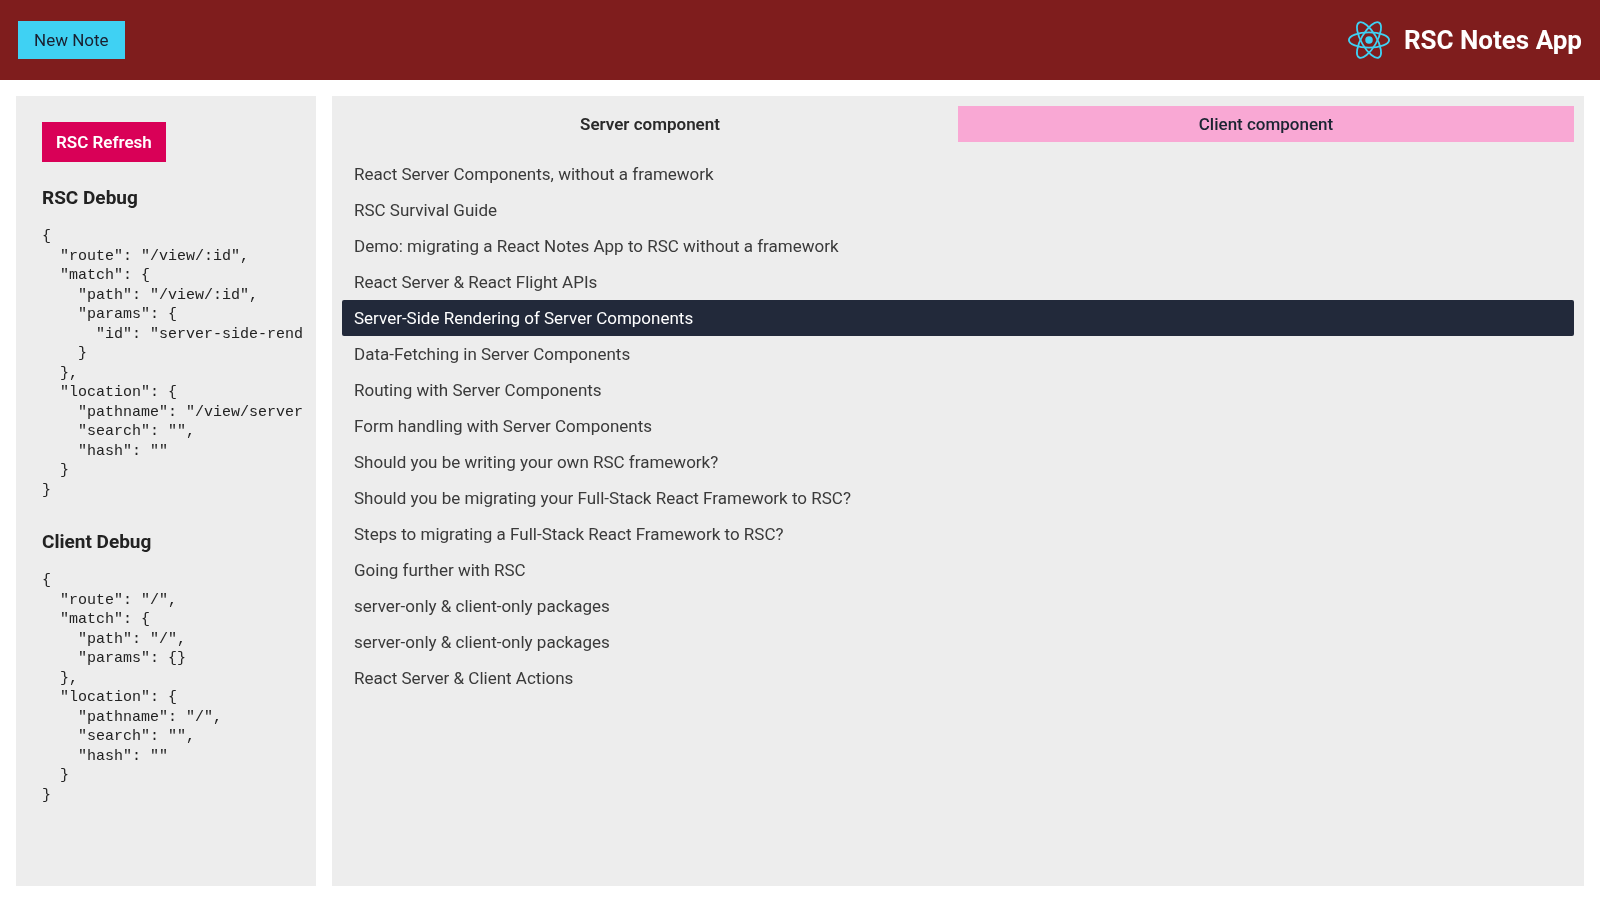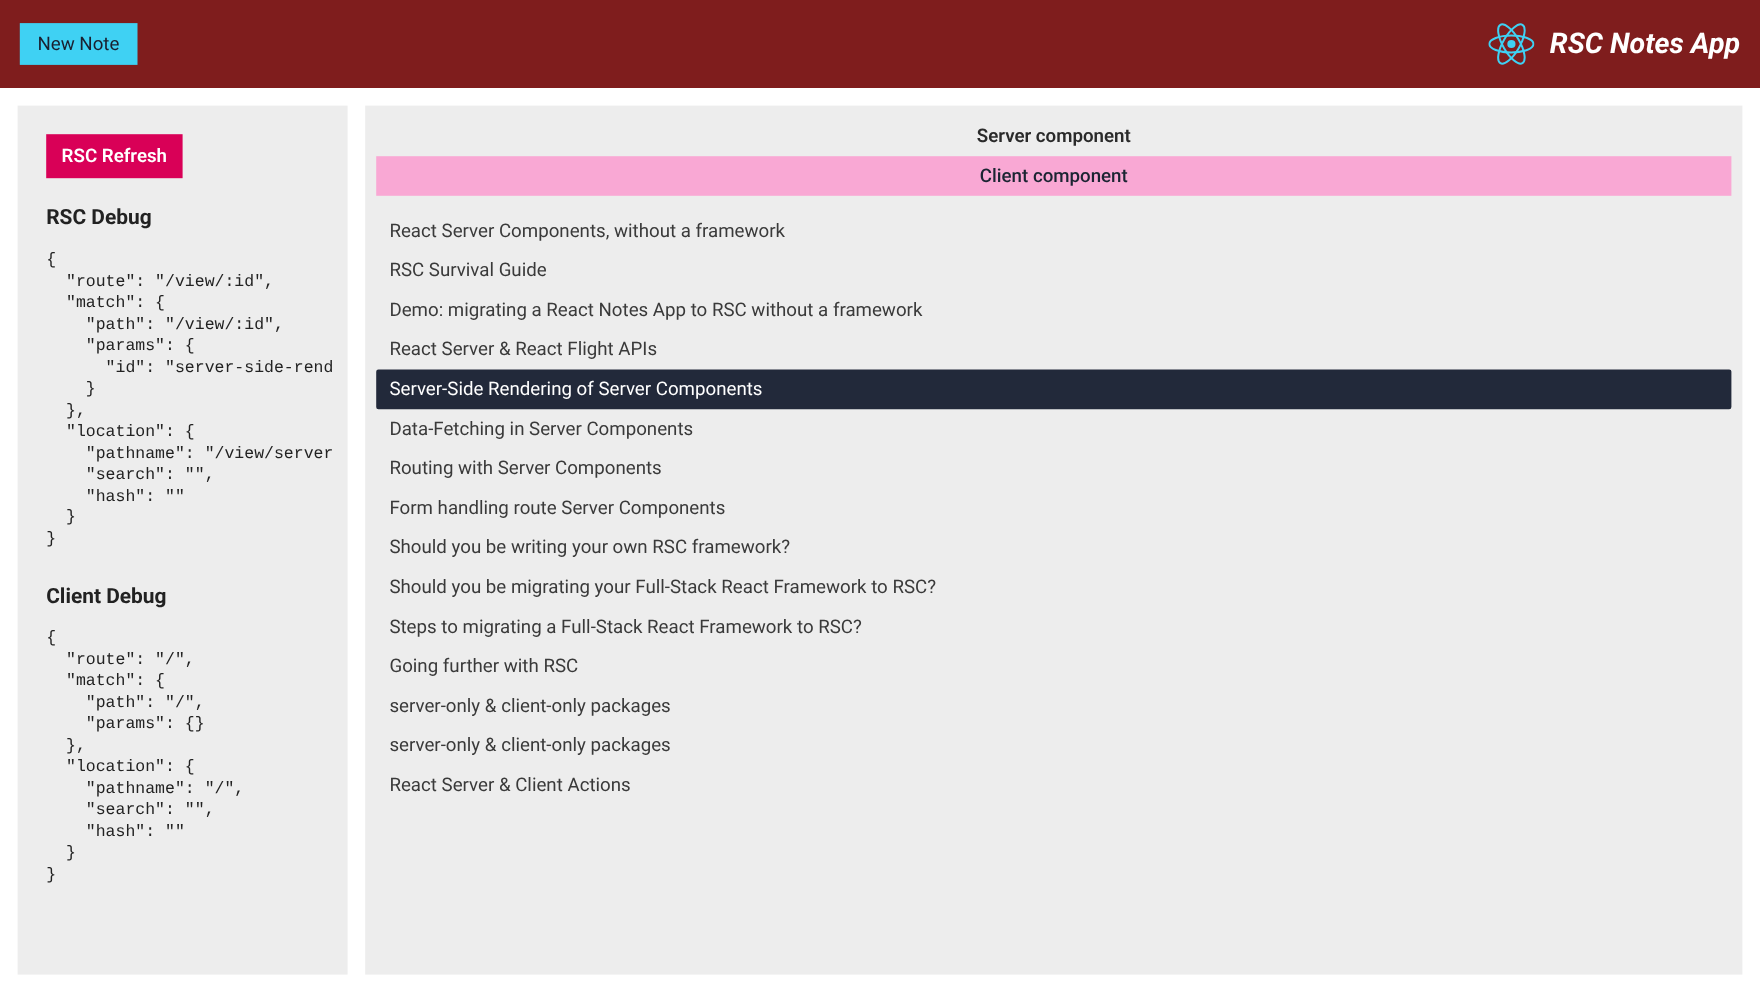--- a/index.html
+++ b/index.html
@@ -29,21 +29,20 @@
   }
   .brand {
     display: flex;
     align-items: center;
     gap: 14px;
   }
   .brand-title {
     color: #ffffff;
     font-size: 26px;
     font-weight: 700;
-    font-style: italic;
   }
   .react-logo {
     width: 42px;
     height: 42px;
     display: block;
   }
   .content {
     display: flex;
     gap: 16px;
     padding: 16px;
@@ -83,21 +82,20 @@
   }
   .main {
     flex: 1;
     background: #ededed;
     padding: 10px;
     height: 790px;
   }
   .tabs {
     display: flex;
     margin-bottom: 14px;
-    flex-direction: column;
   }
   .tab {
     flex: 1;
     text-align: center;
     padding: 8px 0;
     font-size: 17px;
     font-weight: 600;
     color: #2a2a2a;
     cursor: pointer;
   }
@@ -178,21 +176,21 @@
       <div class="tab client">Client component</div>
     </div>
     <ul class="note-list" id="note-list">
         <li class="note-item">React Server Components, without a framework</li>
         <li class="note-item">RSC Survival Guide</li>
         <li class="note-item">Demo: migrating a React Notes App to RSC without a framework</li>
         <li class="note-item">React Server &amp; React Flight APIs</li>
         <li class="note-item active">Server-Side Rendering of Server Components</li>
         <li class="note-item">Data-Fetching in Server Components</li>
         <li class="note-item">Routing with Server Components</li>
-        <li class="note-item">Form handling route Server Components</li>
+        <li class="note-item">Form handling with Server Components</li>
         <li class="note-item">Should you be writing your own RSC framework?</li>
         <li class="note-item">Should you be migrating your Full-Stack React Framework to RSC?</li>
         <li class="note-item">Steps to migrating a Full-Stack React Framework to RSC?</li>
         <li class="note-item">Going further with RSC</li>
         <li class="note-item">server-only &amp; client-only packages</li>
         <li class="note-item">server-only &amp; client-only packages</li>
         <li class="note-item">React Server &amp; Client Actions</li>
       </ul>
   </main>
 </div>

